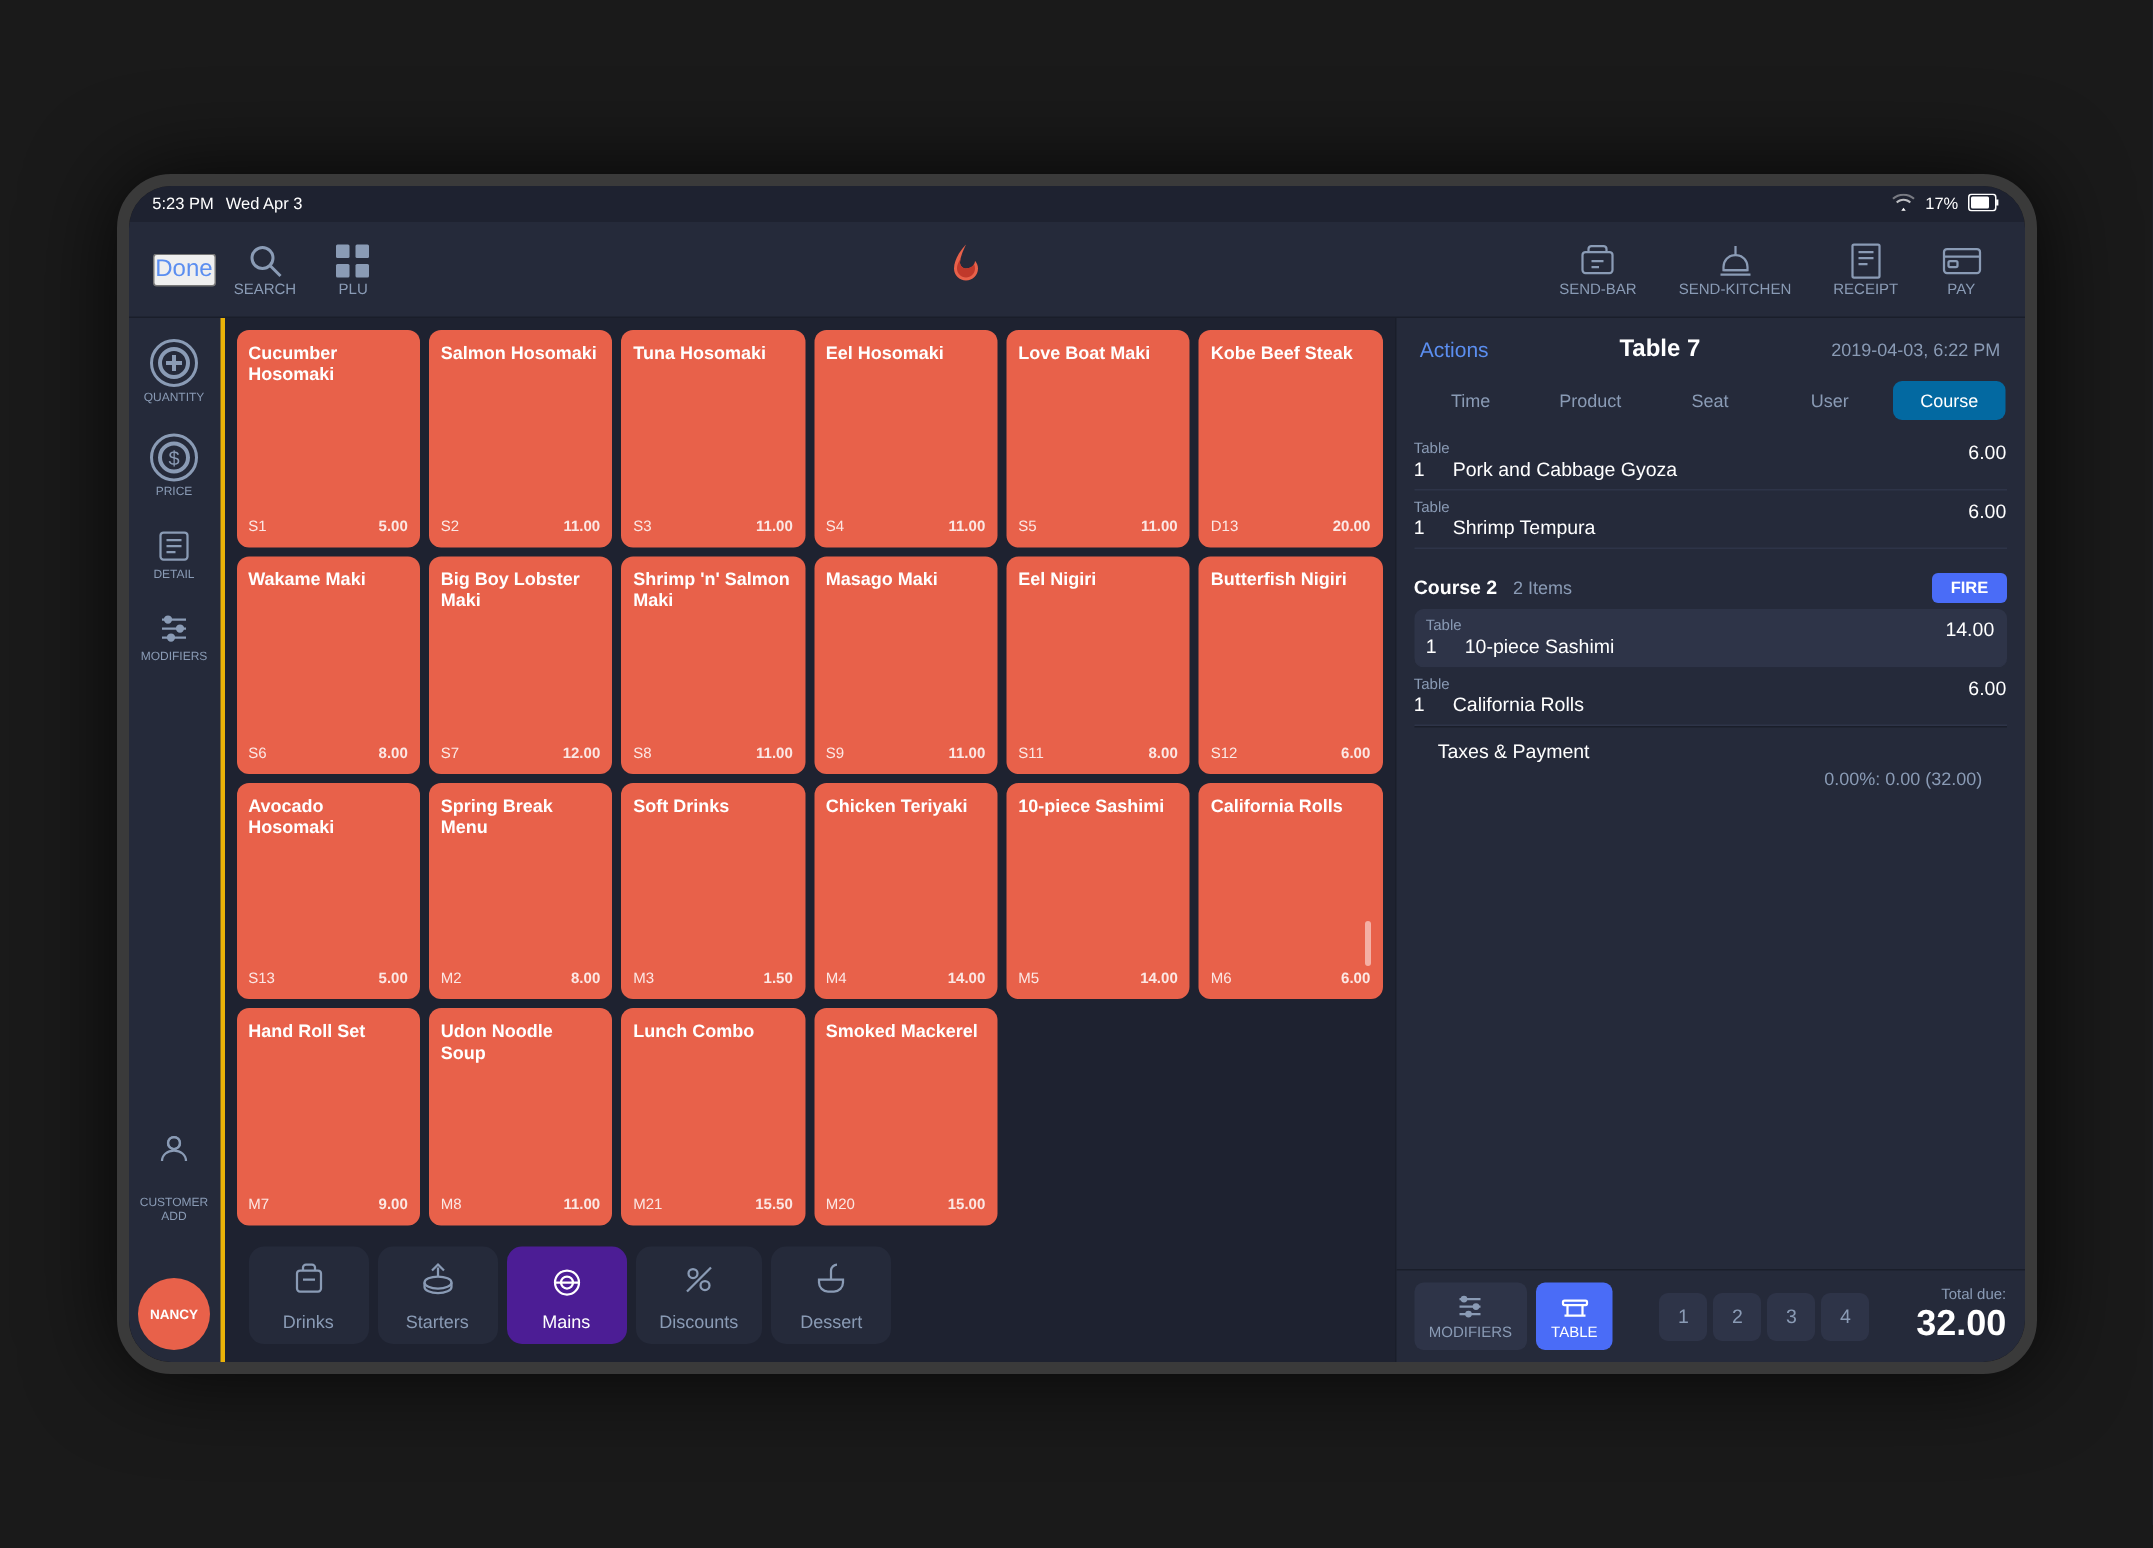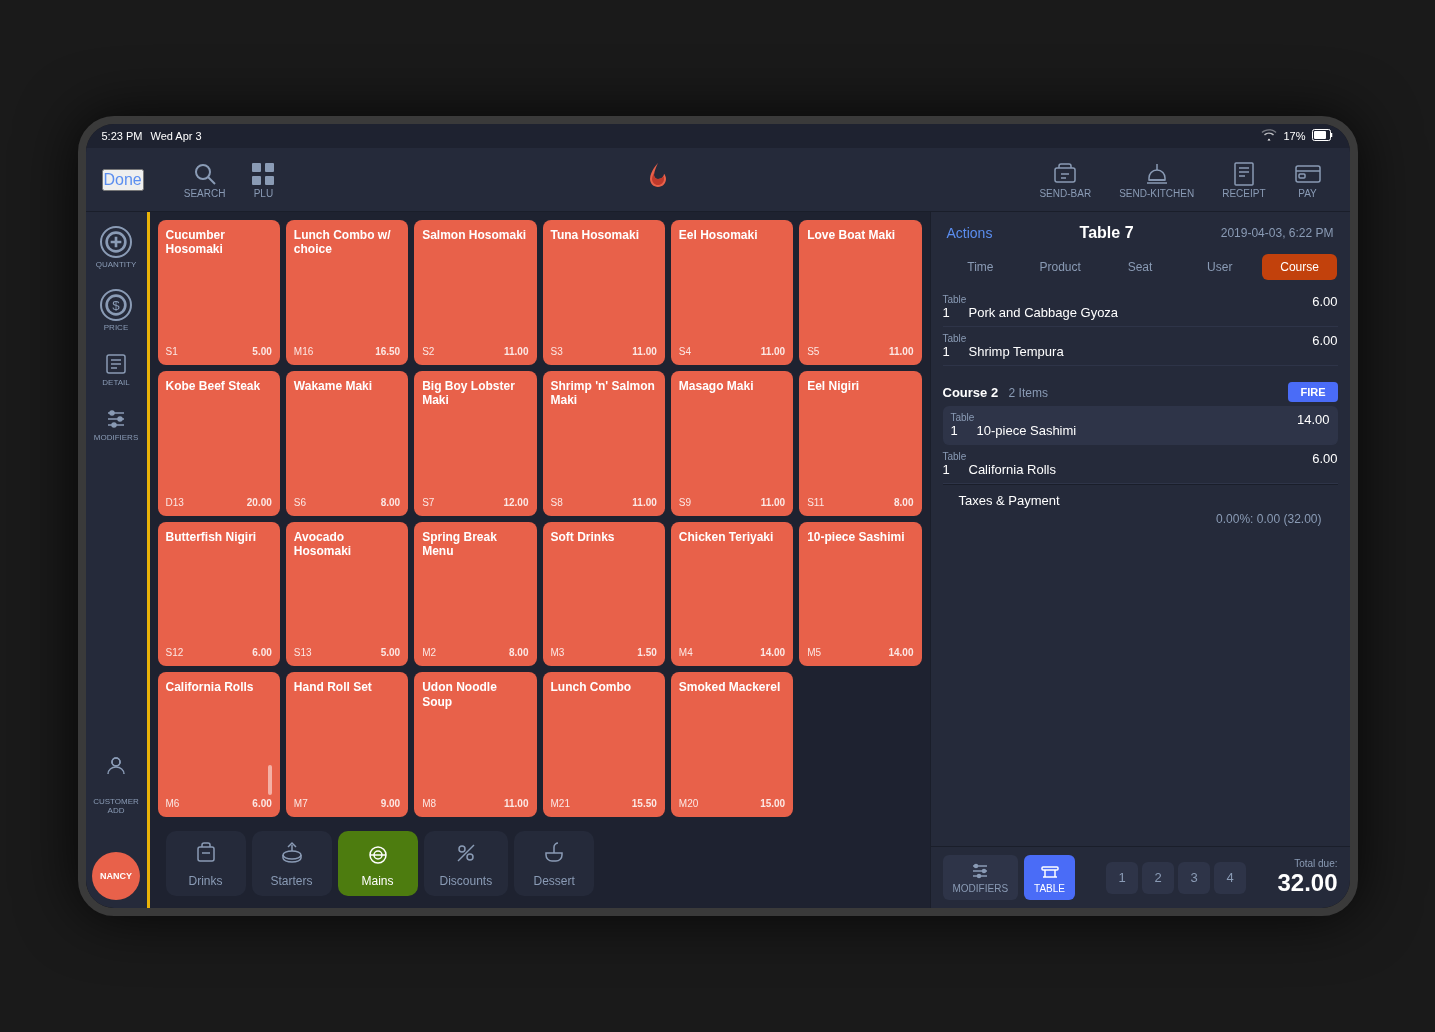--- a/index.html
+++ b/index.html
@@ -49,21 +49,21 @@
       align-items: center;
       padding: 0 16px;
       height: 64px;
       border-bottom: 1px solid #1a1e2a;
     }
     .done-btn {
       color: #5b8ef0;
       font-size: 16px;
       font-weight: 500;
       cursor: pointer;
-      margin-right: 28px;
+      margin-right: 0;
     }
     .toolbar-icon {
       display: flex;
       flex-direction: column;
       align-items: center;
       gap: 0;
       cursor: pointer;
       padding: 0 12px;
       color: #8a9bb5;
       font-size: 10px;
@@ -203,21 +203,21 @@
       gap: 4px;
       padding: 8px 16px;
       border-radius: 10px;
       cursor: pointer;
       background: #252a3a;
       color: #8a9bb5;
       font-size: 12px;
       min-width: 80px;
     }
     .cat-tab.active {
-      background: #4d7c0f;
+      background: #4c1d95;
       color: white;
       justify-content: center;
     }
     .cat-tab svg { width: 28px; height: 28px; }
     
     .right-panel {
       width: 420px;
       background: #252a3a;
       display: flex;
       flex-direction: column;
@@ -253,21 +253,21 @@
       padding: 6px;
       text-align: center;
       border-radius: 6px;
       font-size: 12px;
       cursor: pointer;
       color: #8a9bb5;
       background: transparent;
       border: none;
     }
     .order-tab.active {
-      background: #c2410c;
+      background: #0369a1;
       color: white;
     }
     
     .order-items {
       flex: 1;
       overflow-y: auto;
       padding: 0 12px;
     }
     .course-header {
       display: flex;
@@ -571,28 +571,20 @@
           <div class="menu-grid" id="menu-grid">
           <div class="menu-item">
       <span class="menu-item-name">Cucumber Hosomaki</span>
 
       <div class="menu-item-footer">
         <span class="menu-item-code">S1</span>
         <span class="menu-item-price">5.00</span>
       </div>
               </div>
               <div class="menu-item">
-      <span class="menu-item-name">Lunch Combo w/ choice</span>
-
-      <div class="menu-item-footer">
-        <span class="menu-item-code">M16</span>
-        <span class="menu-item-price">16.50</span>
-      </div>
-              </div>
-              <div class="menu-item">
       <span class="menu-item-name">Salmon Hosomaki</span>
 
       <div class="menu-item-footer">
         <span class="menu-item-code">S2</span>
         <span class="menu-item-price">11.00</span>
       </div>
               </div>
               <div class="menu-item">
       <span class="menu-item-name">Tuna Hosomaki</span>
 

